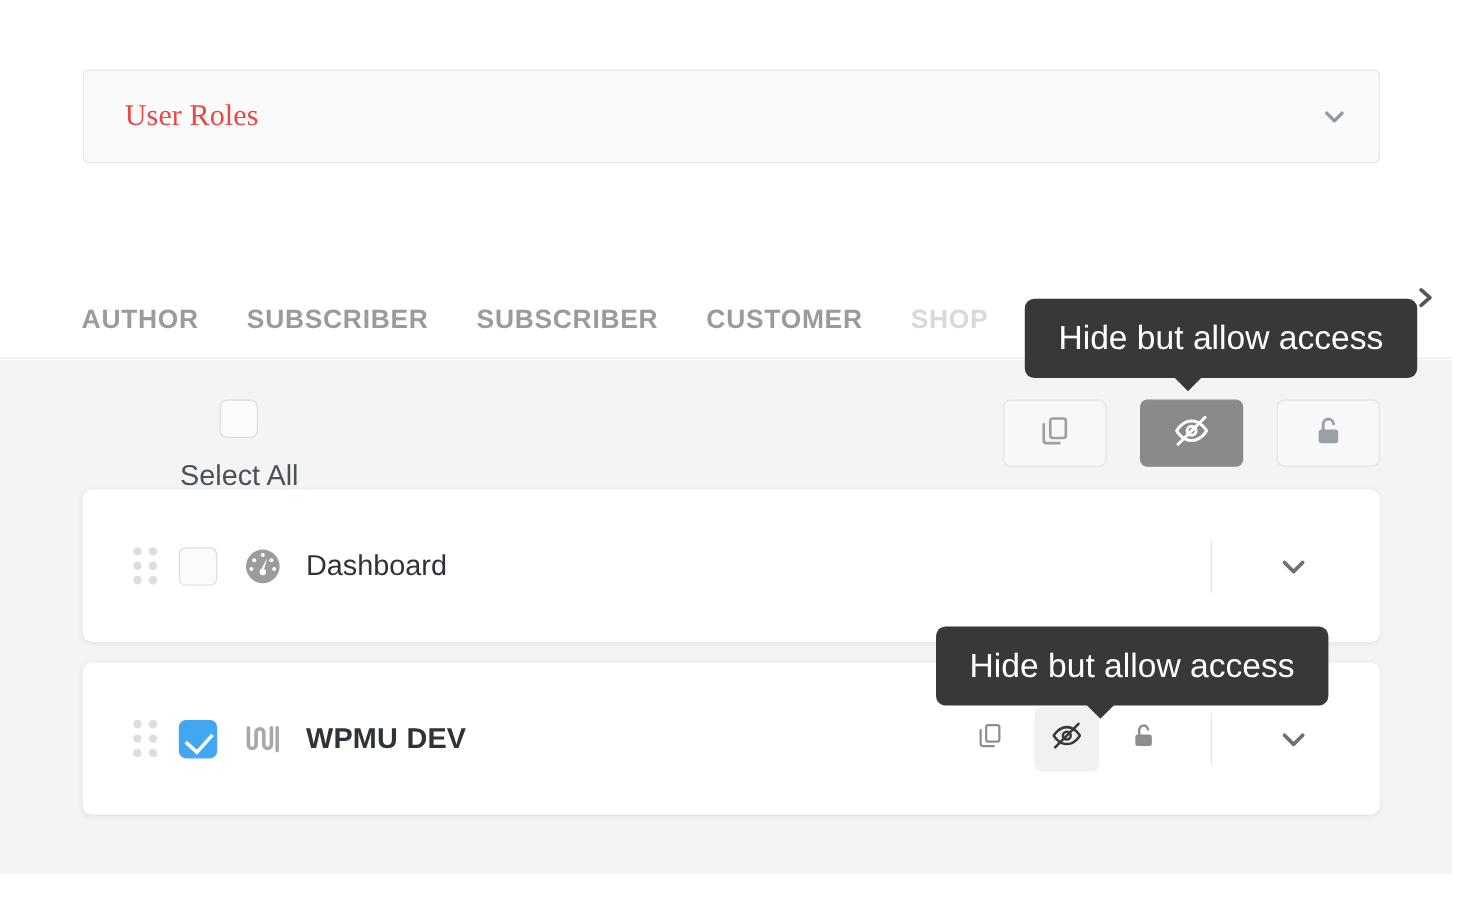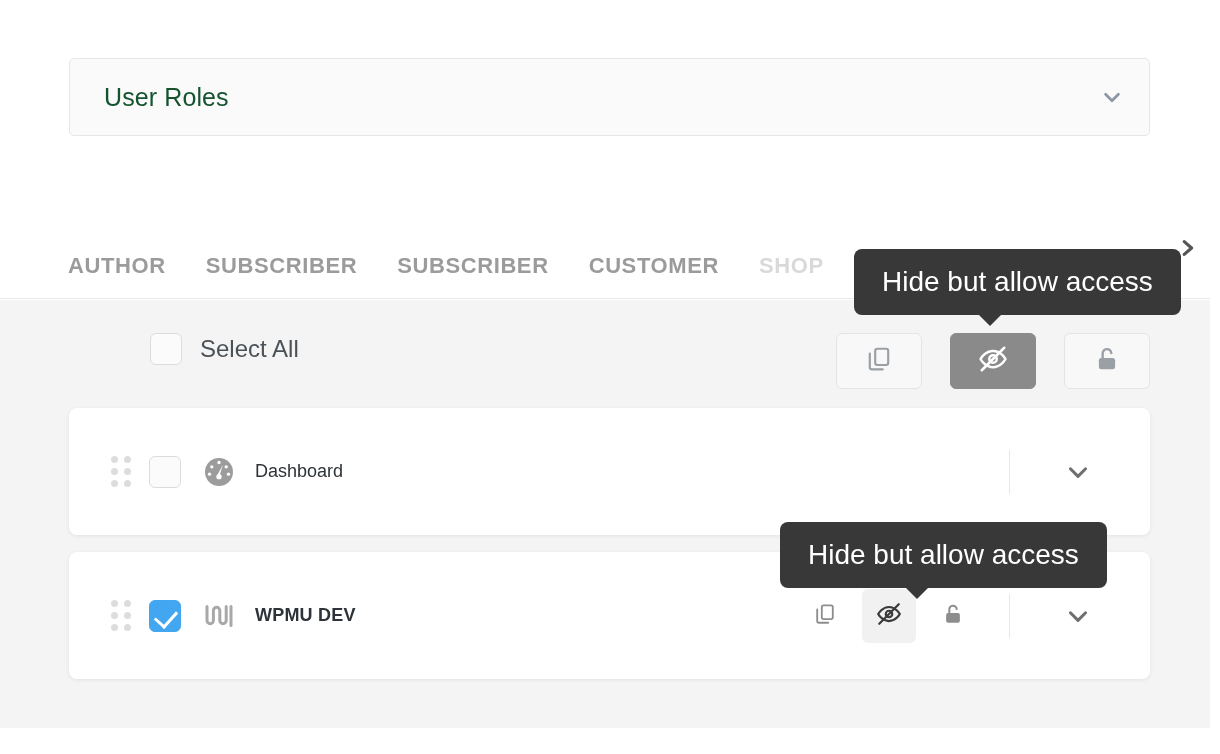--- a/index.html
+++ b/index.html
@@ -29,23 +29,24 @@
     background: #fafafa;
     border: 1px solid #e6e6e6;
     border-radius: 5px;
     display: flex;
     align-items: center;
     padding: 0 26px 0 34px;
     cursor: pointer;
   }
   .roles-select-label {
     font-size: 25px;
-    color: #14532d;
+    color: #ef4444;
     letter-spacing: 0.1px;
     flex: 1;
+    font-family: Liberation Serif, serif;
   }
   .chev-blue {
     width: 22px;
     height: 22px;
     display: block;
   }
 
   
   .tabs-wrap {
     position: absolute;
@@ -138,20 +139,21 @@
     height: 68px;
   }
   .select-all {
     position: absolute;
     left: 150px;
     top: 5px;
     display: flex;
     align-items: center;
     gap: 18px;
     cursor: pointer;
+    flex-direction: column;
   }
   .cb {
     width: 32px;
     height: 32px;
     border-radius: 6px;
     border: 1px solid #dcdcdc;
     background: #fbfbfb;
     display: inline-block;
     flex: none;
   }
@@ -241,21 +243,21 @@
     left: 133px;
     width: 34px;
     height: 34px;
     display: flex;
     align-items: center;
     justify-content: center;
   }
   .item-label {
     position: absolute;
     left: 186px;
-    font-size: 18px;
+    font-size: 24px;
     color: #2d3338;
     text-align: center;
   }
   .item-label.bold { font-weight: bold; letter-spacing: 0.2px; }
 
   .row-actions {
     position: absolute;
     right: 170px;
     display: flex;
     align-items: center;

